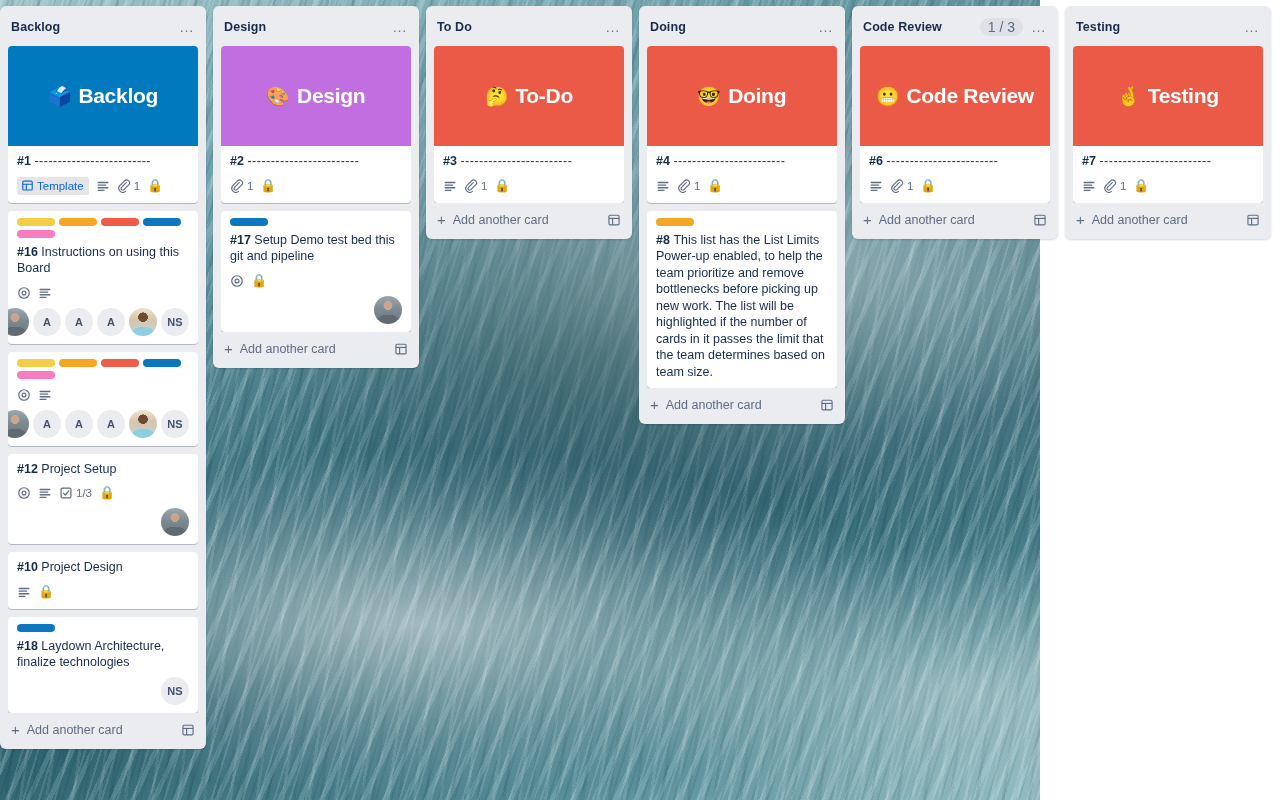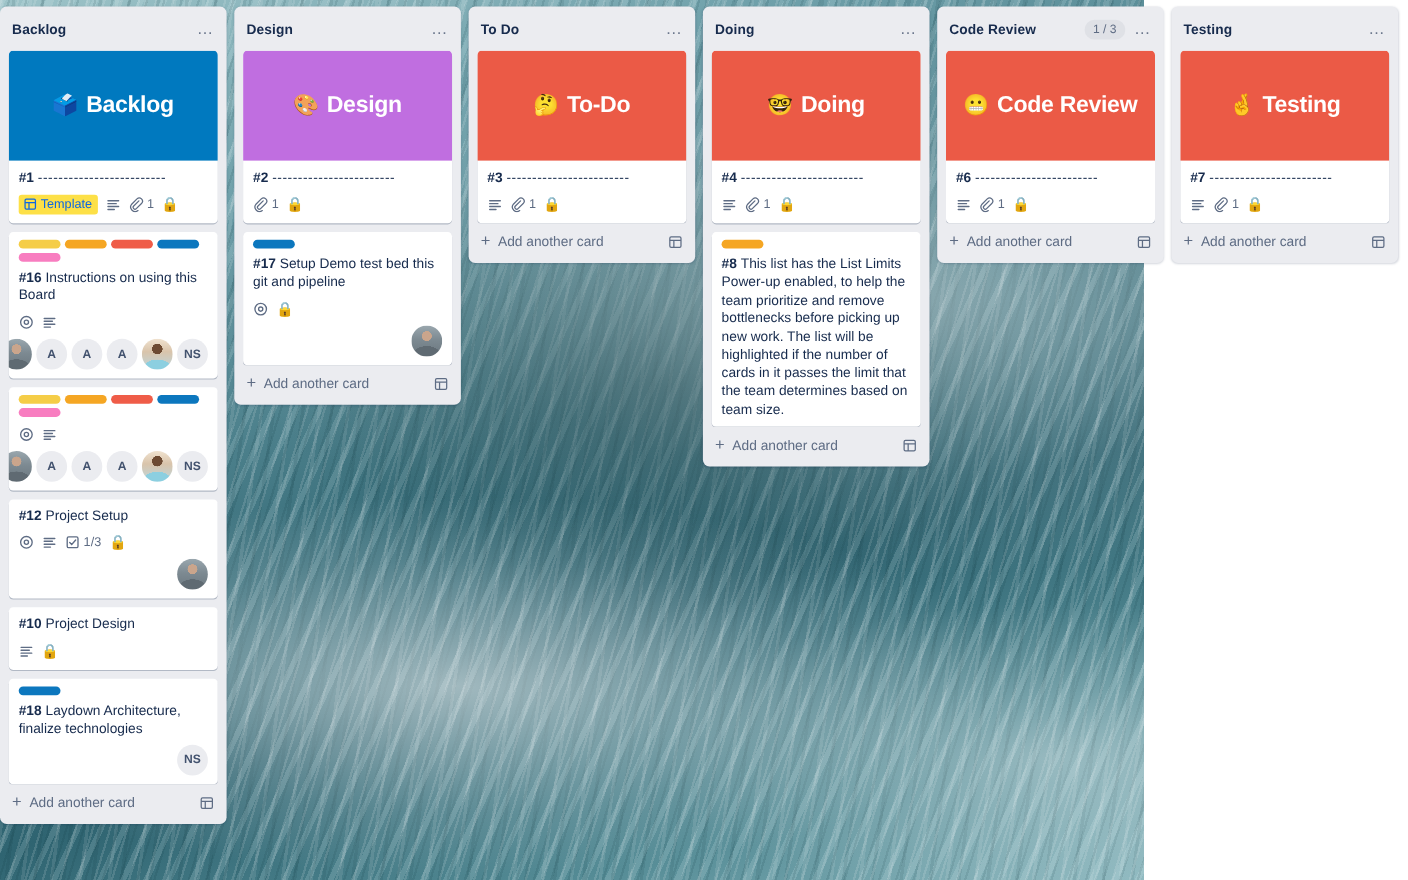--- a/index.html
+++ b/index.html
@@ -69,21 +69,21 @@
   }
   .list-title {
     font-size: 12.5px;
     font-weight: bold;
     color: #172b4d;
     letter-spacing: 0.1px;
     flex: 1 1 auto;
     line-height: 16px;
   }
   .list-limit {
-    font-size: 11px;
+    font-size: 14px;
     color: #5e6c84;
     background: #dfe1e6;
     border-radius: 10px;
     padding: 2px 8px;
     line-height: 14px;
     white-space: nowrap;
   }
   .list-menu {
     width: 20px;
     height: 18px;
@@ -168,21 +168,21 @@
   .badge {
     display: flex;
     align-items: center;
     gap: 3px;
     color: #5e6c84;
     font-size: 11.5px;
     line-height: 14px;
   }
   .badge svg { display: block; }
   .badge-template {
-    background: #fde047;
+    background: #e5e5e5;
     color: #0c66e4;
     border-radius: 3px;
     padding: 2px 5px 2px 4px;
     font-size: 11.5px;
   }
   .badge-lock { font-size: 13px; line-height: 14px; }
 
   .member-row {
     display: flex;
     justify-content: flex-end;

